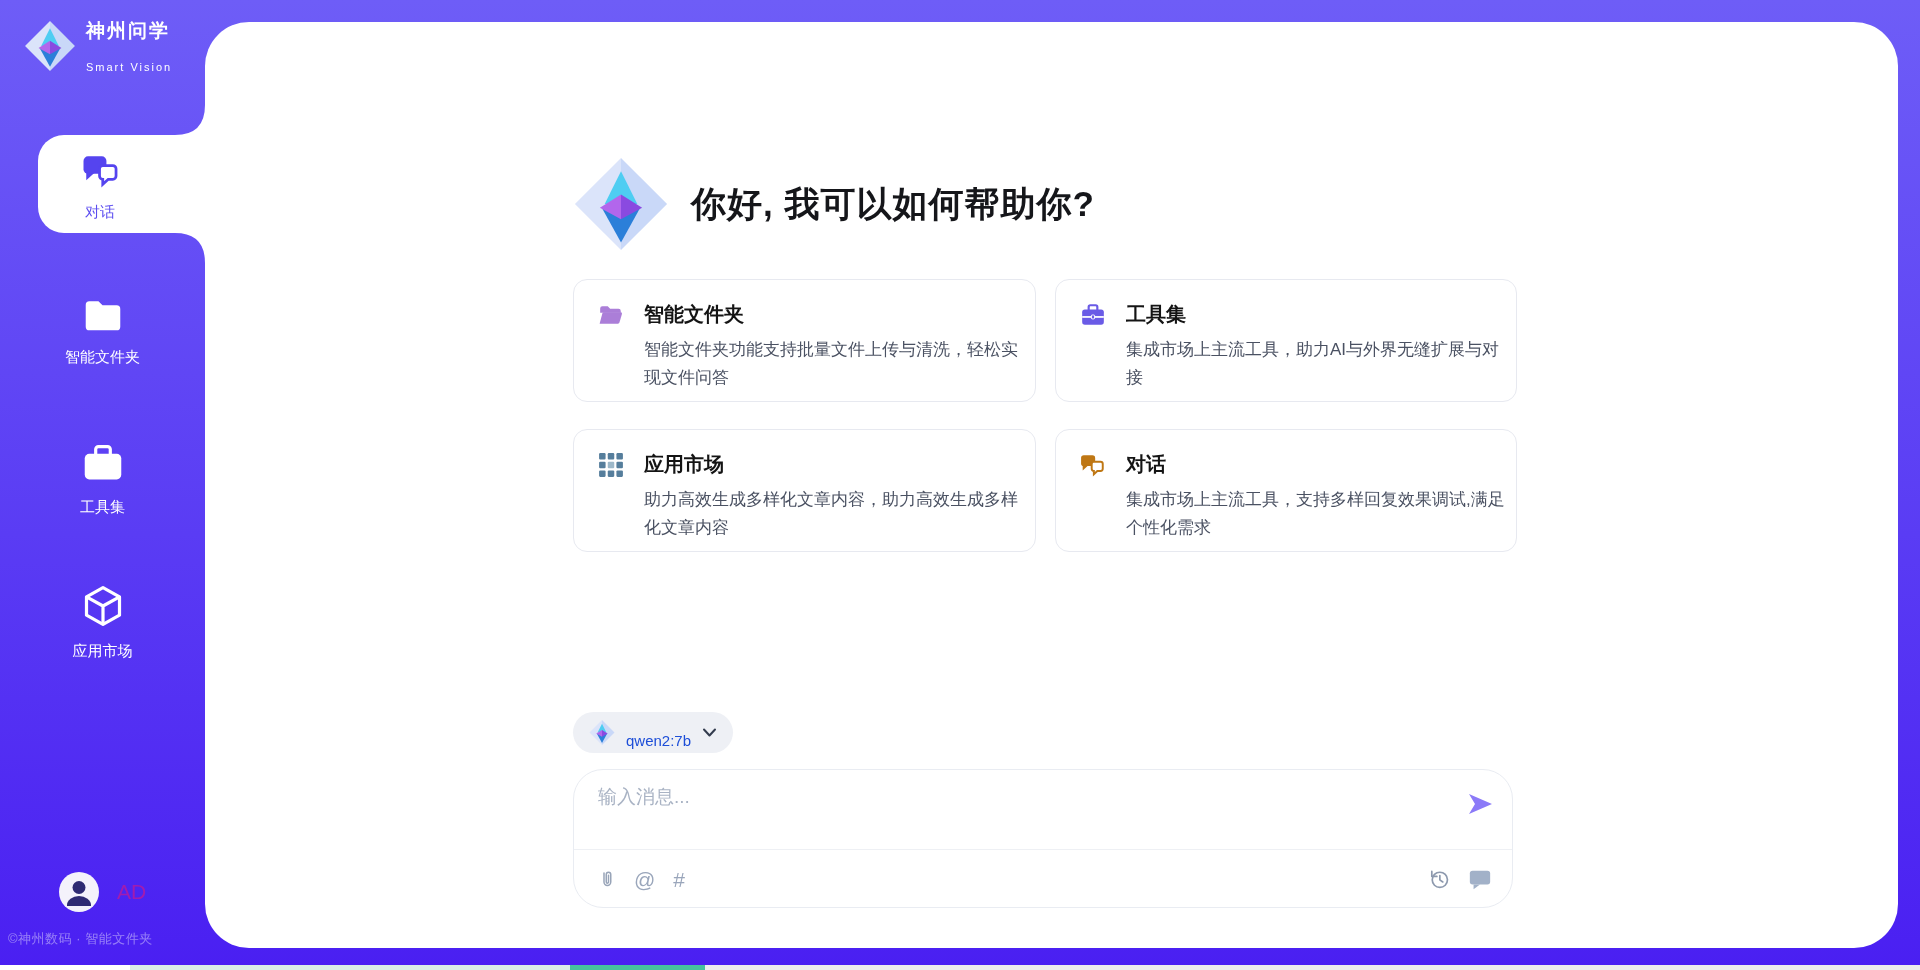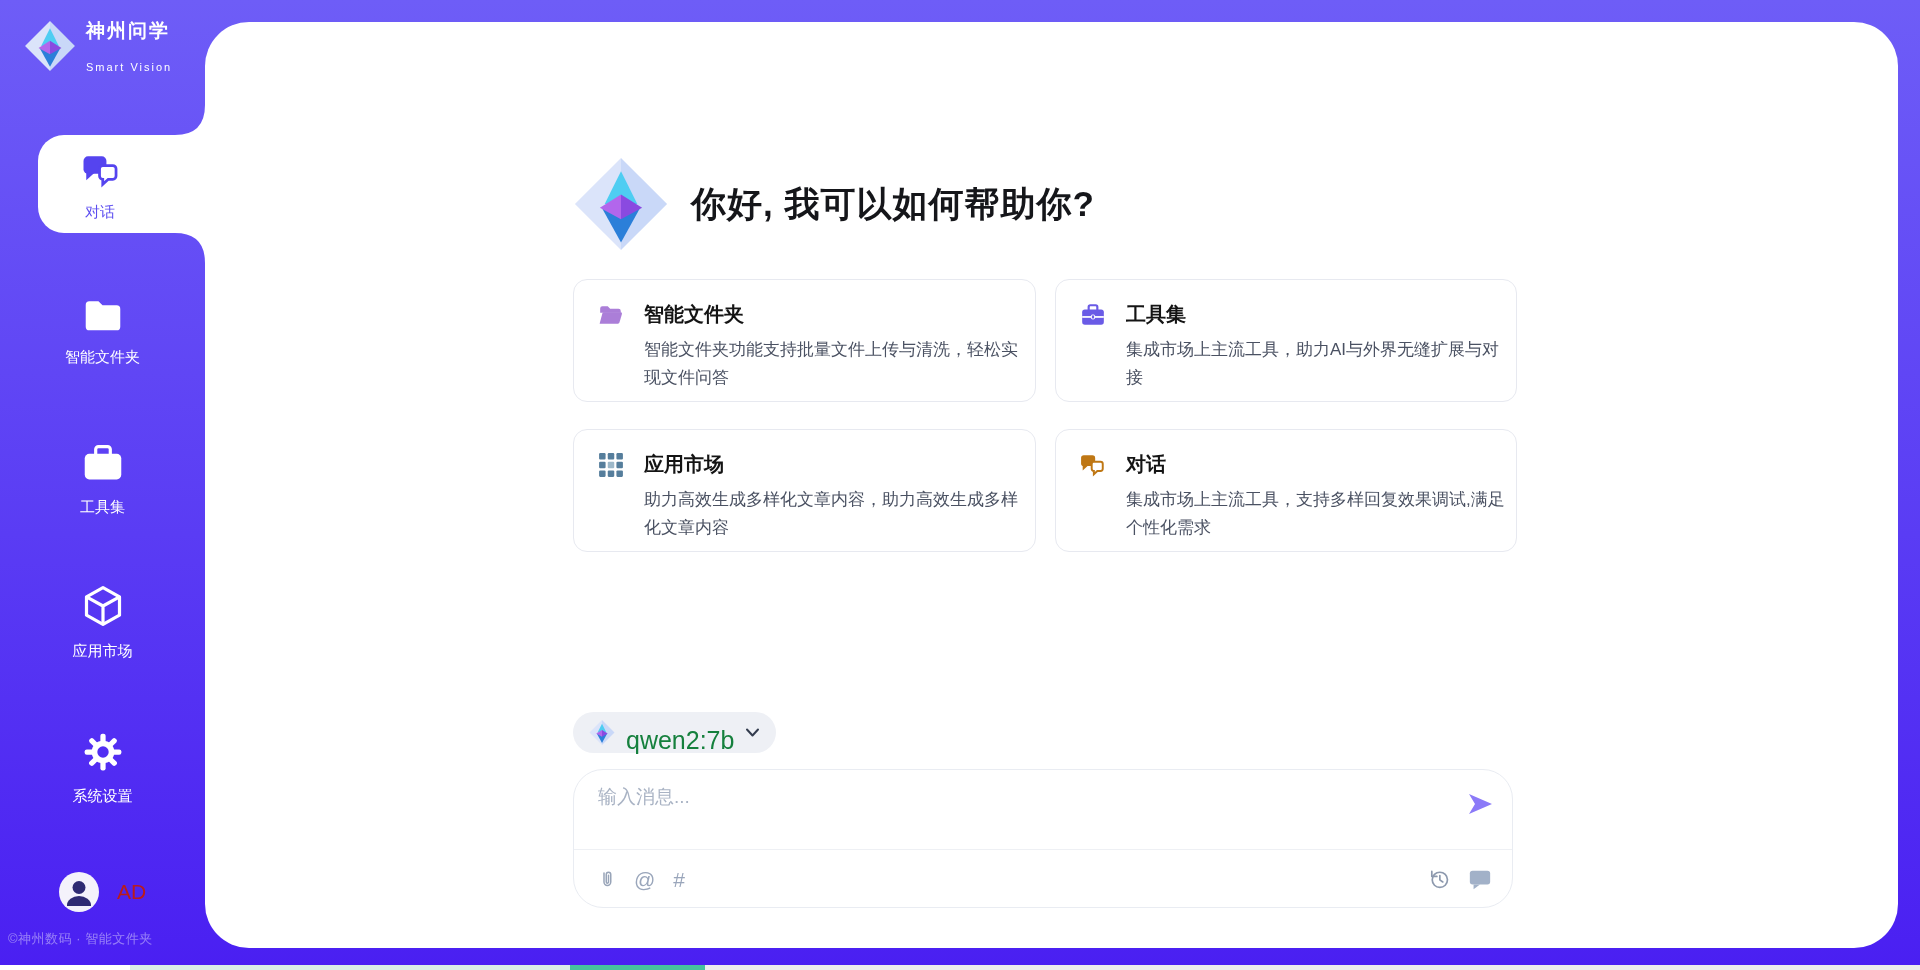--- a/index.html
+++ b/index.html
@@ -40,21 +40,21 @@
   .active-label { display:block; margin-top:6px; font-size:15px; font-weight:500; color:#5b4cf0; }
 
   .nav-item { position:absolute; left:0; width:205px; text-align:center; cursor:pointer; }
   .nav-item .nav-label { display:block; margin-top:10px; font-size:15px; color:#ffffff; }
   .nav-folder { top:294px; }
   .nav-briefcase { top:442px; }
   .nav-cube { top:584px; }
   .nav-gear { top:731px; }
 
   .user-row { position:absolute; left:0; top:872px; width:205px; display:flex; align-items:center; justify-content:center; gap:18px; cursor:pointer; }
-  .user-name { font-size:21px; color:#b91c1c; }
+  .user-name { font-size:21px; color:#a21caf; }
 
   .sidebar-footer { position:absolute; left:8px; top:930px; width:196px; font-size:13px; color:rgba(255,255,255,0.42); letter-spacing:0.5px; white-space:nowrap; }
 
   
   .greeting-row { position:absolute; left:573px; top:155px; display:flex; align-items:center; gap:22px; z-index:4; }
   .greeting-title { font-size:35px; font-weight:bold; color:#15161a; letter-spacing:1px; }
 
   
   .cards { position:absolute; left:573px; top:279px; z-index:4; display:grid;
            grid-template-columns:463px 462px; column-gap:19px; row-gap:27px; }
@@ -65,21 +65,21 @@
   .card-head { display:flex; align-items:center; gap:20px; }
   .card-title { font-size:20px; font-weight:bold; color:#141414; }
   .card-desc { margin-left:46px; margin-top:8px; width:382px; font-size:17px; line-height:28px; color:#4a5162; }
 
   
   .model-pill {
     position:absolute; left:573px; top:712px; height:41px; z-index:4;
     display:inline-flex; align-items:center; gap:11px; padding:0 16px;
     background:#eef0f5; border-radius:21px; cursor:pointer;
   }
-  .model-name { font-size:25px; font-weight:500; color:#15803d;margin-top:16px; }
+  .model-name { font-size:15px; font-weight:500; color:#1d4ed8;margin-top:16px; }
 
   .composer {
     position:absolute; left:573px; top:769px; width:940px; height:139px; z-index:4;
     background:#ffffff; border:1px solid #e9ecf2; border-radius:30px;
   }
   .composer textarea {
     position:absolute; left:24px; top:14px; width:850px; height:58px;
     border:none; outline:none; resize:none; background:transparent;
     font-family:inherit; font-size:19px; color:#333a47;
   }
@@ -160,42 +160,20 @@
   </div>
 
   <div class="nav-item nav-cube">
     <svg width="44" height="44" viewBox="0 0 48 48">
       <path d="M24 4 L42 14 V34 L24 44 L6 34 V14 Z" fill="none" stroke="#ffffff" stroke-width="3.5" stroke-linejoin="round"></path>
       <path d="M6 14 L24 24 L42 14 M24 24 V44" fill="none" stroke="#ffffff" stroke-width="3.5" stroke-linejoin="round"></path>
     </svg>
     <span class="nav-label">应用市场</span>
   </div>
 
-  <div class="nav-item nav-gear">
-    <svg width="42" height="42" viewBox="0 0 48 48">
-      <defs>
-        <mask id="gear-hole">
-          <rect width="48" height="48" fill="#fff"></rect>
-          <circle cx="24" cy="24" r="6.5" fill="#000"></circle>
-        </mask>
-      </defs>
-      <g mask="url(#gear-hole)" fill="#ffffff">
-        <circle cx="24" cy="24" r="13"></circle>
-        <rect x="21" y="3" width="6" height="11" rx="2.5"></rect>
-        <rect x="21" y="3" width="6" height="11" rx="2.5" transform="rotate(45 24 24)"></rect>
-        <rect x="21" y="3" width="6" height="11" rx="2.5" transform="rotate(90 24 24)"></rect>
-        <rect x="21" y="3" width="6" height="11" rx="2.5" transform="rotate(135 24 24)"></rect>
-        <rect x="21" y="3" width="6" height="11" rx="2.5" transform="rotate(180 24 24)"></rect>
-        <rect x="21" y="3" width="6" height="11" rx="2.5" transform="rotate(225 24 24)"></rect>
-        <rect x="21" y="3" width="6" height="11" rx="2.5" transform="rotate(270 24 24)"></rect>
-        <rect x="21" y="3" width="6" height="11" rx="2.5" transform="rotate(315 24 24)"></rect>
-      </g>
-    </svg>
-    <span class="nav-label">系统设置</span>
-  </div>
 
   <div class="user-row">
     <svg width="40" height="40" viewBox="0 0 40 40">
       <circle cx="20" cy="20" r="20" fill="#f4f2fb"></circle>
       <circle cx="20" cy="15.5" r="6.5" fill="#2e2a72"></circle>
       <path d="M8 33 a12 9 0 0 1 24 0 v1 H8 Z" fill="#2e2a72"></path>
     </svg>
     <span class="user-name">AD</span>
   </div>
 

